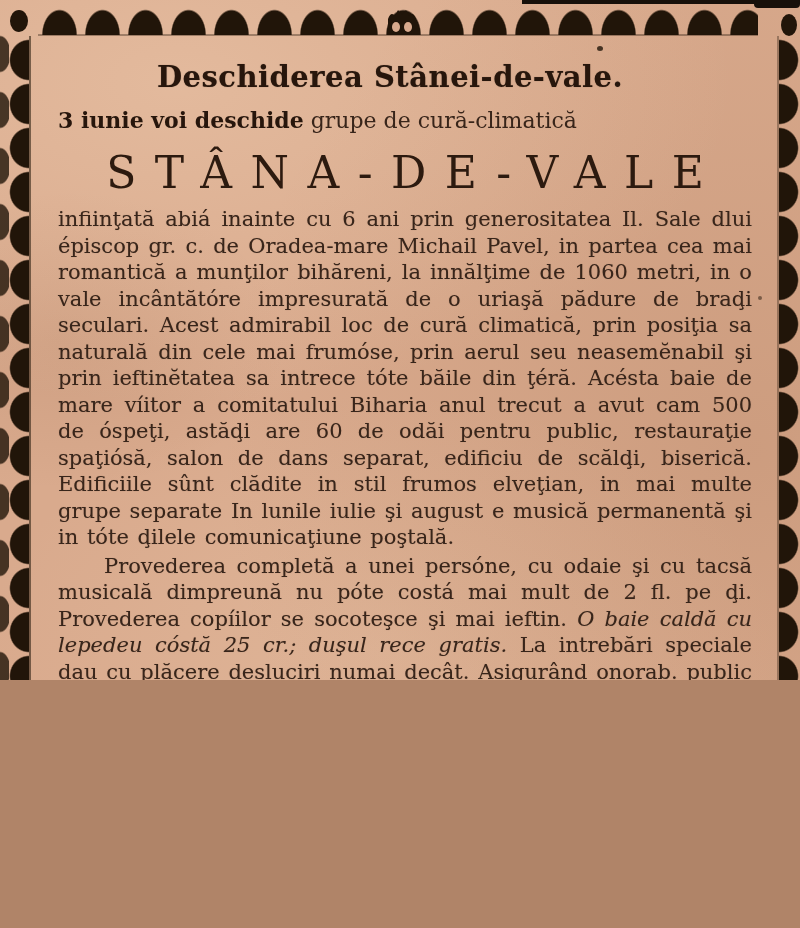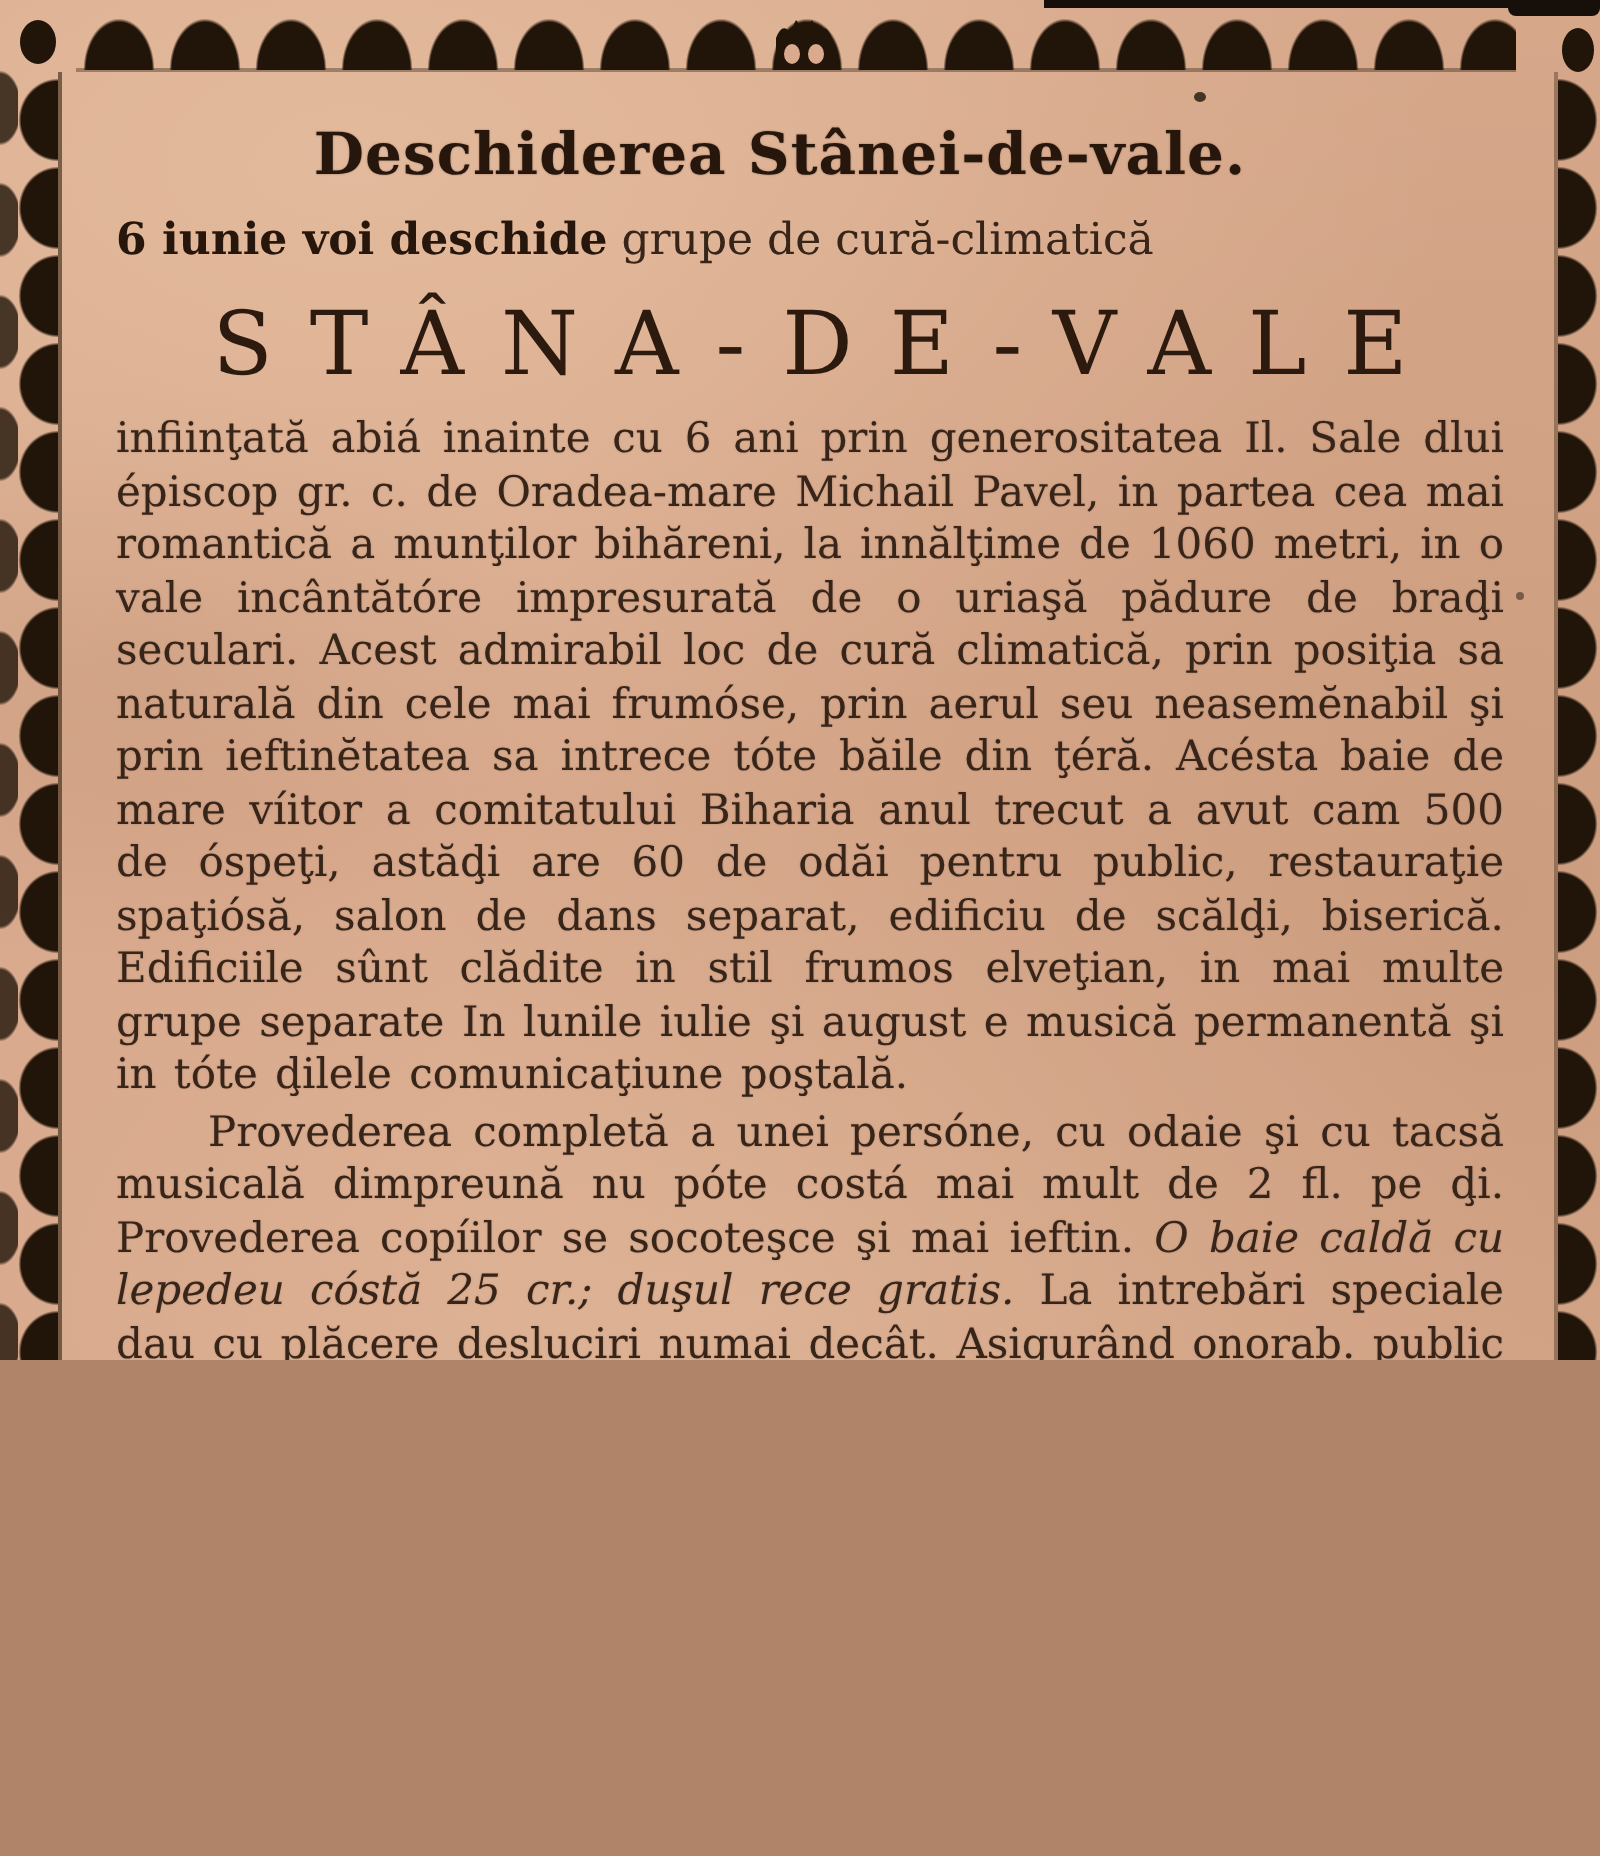--- a/index.html
+++ b/index.html
@@ -114,21 +114,21 @@
   <svg class="orn" style="left:384px;top:884px;transform:rotate(180deg);" width="34" height="30" viewBox="0 0 34 30">
     <path d="M3 29 L3 13 Q6 5 10 10 L13 4 L17 9 L21 4 L24 10 Q28 5 31 13 L31 29 Z" fill="#211509"></path>
     <ellipse cx="11" cy="21" rx="4" ry="5" fill="#d9aa8d"></ellipse>
     <ellipse cx="23" cy="21" rx="4" ry="5" fill="#d9aa8d"></ellipse>
   </svg>
 
   <div class="content">
     <div class="headline">Deschiderea Stânei-de-vale.</div>
 
     <div class="intro">
-      <div class="intro-l2"><b>6 iunie voi deschide</b><span> grupe de cură-climatică</span></div>
+      <div class="intro-l2"><b>3 iunie voi deschide</b><span> grupe de cură-climatică</span></div>
     </div>
 
     <div class="resort">STÂNA-DE-VALE</div>
 
     <p class="para">infiinţată abiá inainte cu 6 ani prin generositatea Il. Sale dlui épiscop gr. c. de Oradea-mare Michail Pavel, in partea cea mai romantică a munţilor bihăreni, la innălţime de 1060 metri, in o vale incântătóre impresurată de o uriaşă pădure de braḑi seculari. Acest admirabil loc de cură climatică, prin posiţia sa naturală din cele mai frumóse, prin aerul seu neasemĕnabil şi prin ieftinĕtatea sa intrece tóte băile din ţéră. Acésta baie de mare víitor a comitatului Biharia anul trecut a avut cam 500 de óspeţi, astăḑi are 60 de odăi pentru public, restauraţie spaţiósă, salon de dans separat, edificiu de scălḑi, biserică. Edificiile sûnt clădite in stil frumos elveţian, in mai multe grupe separate In lunile iulie şi august e musică permanentă şi in tóte ḑilele comunicaţiune poştală.</p>
 
     <p class="para para2"><span>Provederea completă a unei persóne, cu odaie şi cu tacsă musicală dimpreună nu póte costá mai mult de 2 fl. pe ḑi. Provederea copíilor se socoteşce şi mai ieftin. </span><i class="price">O baie caldă cu lepedeu cóstă 25 cr.; duşul rece gratis.</i><span> La intrebări speciale dau cu plăcere desluciri numai decât. Asigurând onorab. public de mâncări gătite cu gust şi de beuturi ţinute curat, precum şi de serviciu promt, i cer spriginul</span></p>
 
     <div class="closing">cu stimă profundă, arendătorul</div>
 

